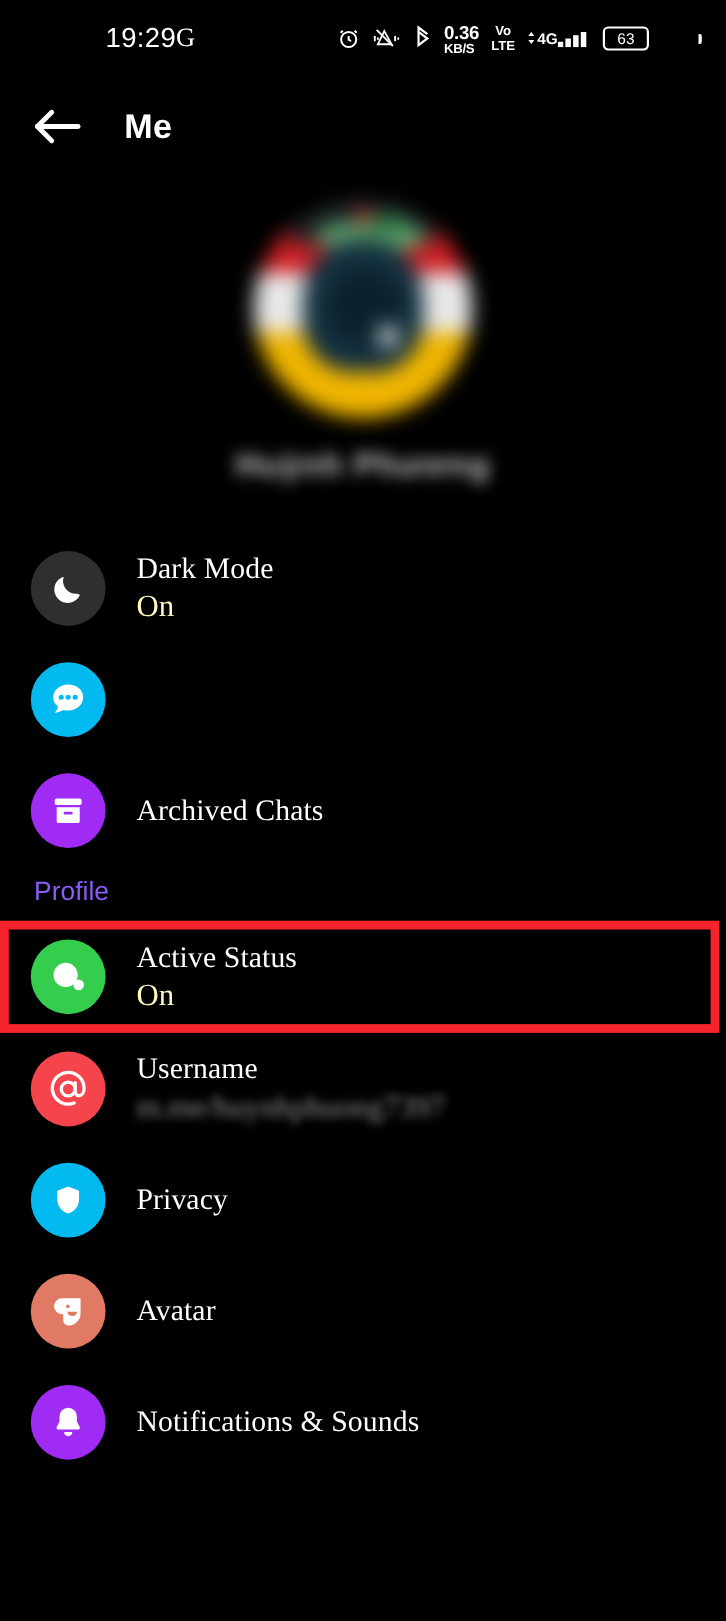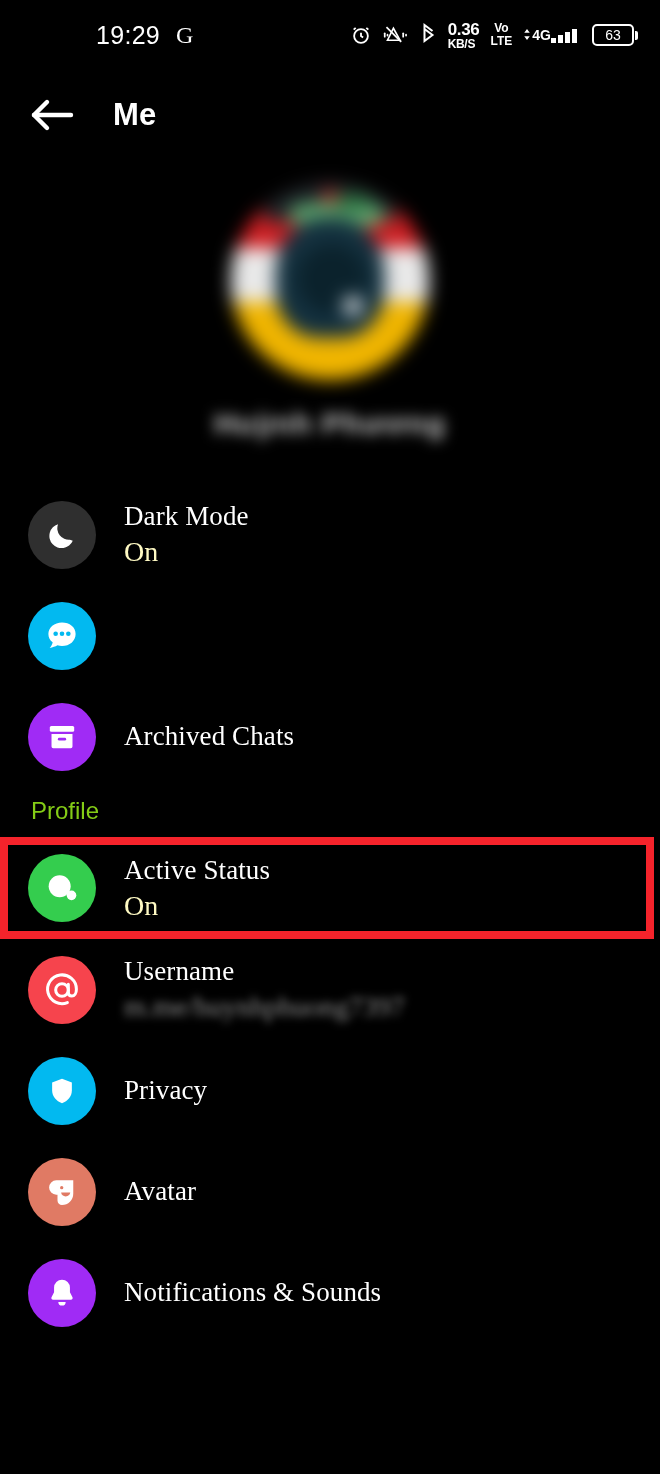--- a/index.html
+++ b/index.html
@@ -21,21 +21,21 @@
   .status-bar {
     height: 70px;
     display: flex;
     align-items: center;
     padding: 0 22px 0 0;
     position: relative;
   }
   .sb-left {
     display: flex;
     align-items: center;
-    gap: 16px;
+    gap: 0;
     margin-left: 96px;
   }
   .sb-clock {
     font-size: 25px;
     letter-spacing: 0.3px;
     color: #fff;
     font-weight: 400;
   }
   .sb-g {
     font-size: 24px;
@@ -60,20 +60,21 @@
   .sb-volte {
     display: flex;
     flex-direction: column;
     align-items: center;
     line-height: 1.05;
   }
   .sb-volte span { font-size: 12px; font-weight: bold; }
   .sb-batt {
     display: flex;
     align-items: center;
+    gap: 44px;
   }
   .sb-batt-body {
     border: 2px solid #fff;
     border-radius: 5px;
     width: 42px;
     height: 22px;
     display: flex;
     align-items: center;
     justify-content: center;
   }
@@ -193,21 +194,21 @@
     color: #c9c9c9;
     filter: blur(7px);
     white-space: nowrap;
     letter-spacing: 1px;
   }
 
   
   .list { margin-top: 38px; }
 
   .section-label {
-    color: #84cc16;
+    color: #8b5cf6;
     font-size: 24px;
     padding: 10px 0 12px 31px;
   }
 
   .row {
     display: flex;
     align-items: center;
     height: 101px;
     padding-left: 28px;
     cursor: pointer;

